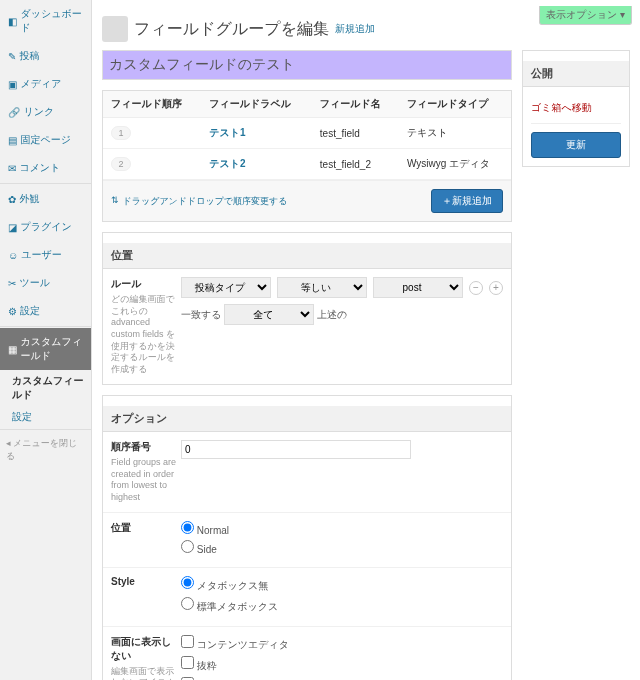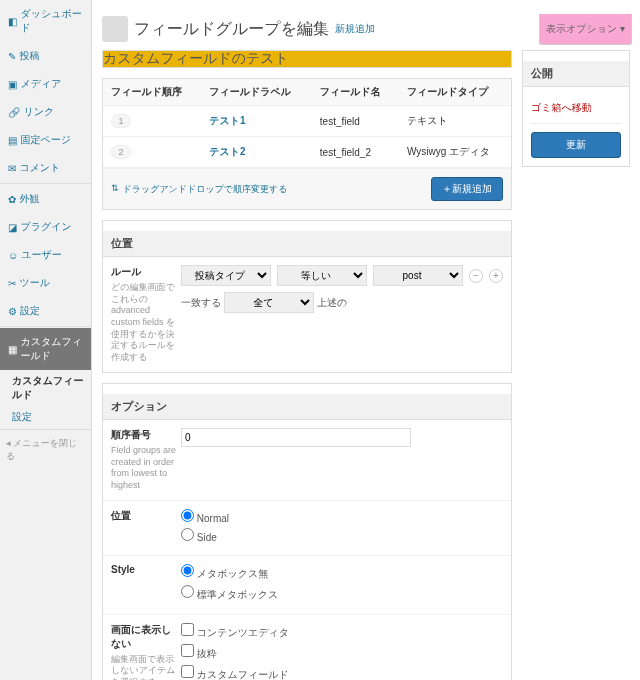--- a/index.html
+++ b/index.html
@@ -6,29 +6,29 @@
 body { font-family: "Hiragino Sans", "Meiryo", sans-serif; font-size: 11px; color: #333; background: #fff; }
 .wrap { display: flex; width: 640px; height: 680px; overflow: hidden; }
 .sidebar { width: 92px; background: #f1f1f1; border-right: 1px solid #ddd; flex-shrink: 0; }
 .menu-item { padding: 7px 6px 7px 8px; font-size: 10px; color: #21759b; cursor: pointer; display: flex; align-items: center; gap: 3px; }
 .menu-item.current { background: #777; color: #fff; }
 .menu-sep { border-top: 1px solid #ddd; margin: 1px 0; }
 .submenu-item { padding: 4px 6px 4px 12px; font-size: 10px; color: #21759b; cursor: pointer; }
 .submenu-item.active { color: #333; font-weight: bold; }
 .collapse-btn { padding: 6px; font-size: 9px; color: #999; cursor: pointer; }
 .content { flex: 1; padding: 8px 10px; overflow-y: auto; position: relative; }
-.screen-options { position: absolute; top: 14px; right: 8px; background: #f9a8d4; border: 1px solid #ccc; border-top: none; padding: 8px 6px; font-size: 10px; color: #666; border-radius: 0 0 3px 3px; cursor: pointer; }
+.screen-options { position: absolute; top: 6px; right: 8px; background: #86efac; border: 1px solid #ccc; border-top: none; padding: 2px 6px; font-size: 10px; color: #666; border-radius: 0 0 3px 3px; cursor: pointer; }
 .page-head { display: flex; align-items: center; gap: 6px; margin-bottom: 8px; margin-top: 8px; }
 .page-icon { width: 26px; height: 26px; background: #ddd; border-radius: 3px; }
 .page-title { font-size: 16px; font-weight: normal; color: #464646; }
 .add-new { color: #21759b; font-size: 10px; cursor: pointer; }
 .cols { display: flex; gap: 10px; }
 .main { flex: 1; }
 .side { width: 150px; }
-.titlebox { width: 100%; border: 1px solid #ddd; background: #eab308; padding: 0; font-size: 14px; color: #555; margin-bottom: 10px; }
+.titlebox { width: 100%; border: 1px solid #ddd; background: #c4b5fd; padding: 6px; font-size: 14px; color: #555; margin-bottom: 10px; }
 .postbox { border: 1px solid #ddd; margin-bottom: 10px; background: #fff; }
 .postbox-head { background: #f1f1f1; border-bottom: 1px solid #ddd; padding: 5px 8px; font-size: 11px; font-weight: bold; color: #464646; margin-top: 10px; }
 .postbox-body { padding: 8px; }
 .fields-table { width: 100%; border-collapse: collapse; }
 .fields-table th { background: #f9f9f9; text-align: left; padding: 6px 8px; font-size: 10px; color: #333; border-bottom: 1px solid #eee; }
 .fields-table td { padding: 8px; font-size: 10px; border-bottom: 1px solid #f0f0f0; }
 .fields-table .num { width: 20px; text-align: center; background: #f5f5f5; color: #999; border: 1px solid #eee; border-radius: 10px; display: inline-block; padding: 1px 5px; font-size: 9px; }
 .fields-table a { color: #21759b; text-decoration: none; font-weight: bold; }
 .fields-foot { display: flex; justify-content: space-between; align-items: center; padding: 8px; background: #f7f7f7; border-top: 1px solid #eee; }
 .drag-hint { color: #21759b; font-size: 9px; display: flex; gap: 4px; }

